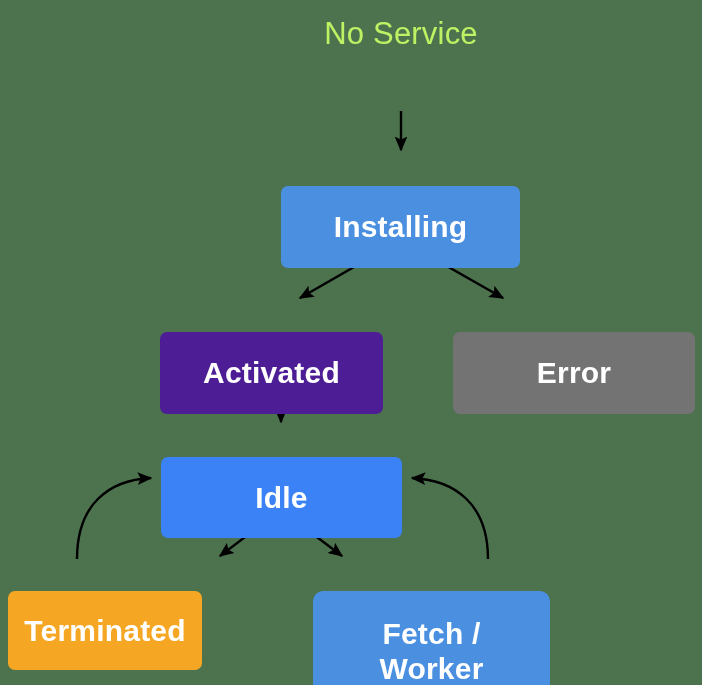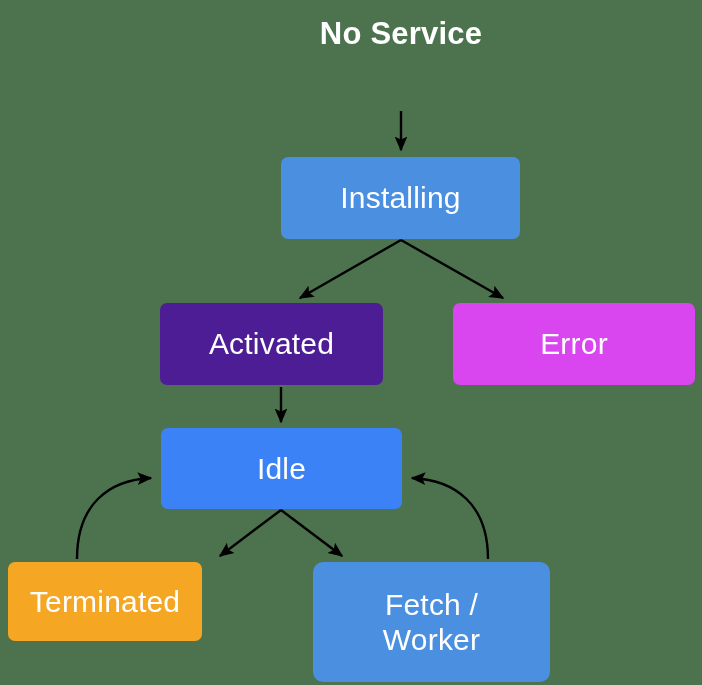--- a/index.html
+++ b/index.html
@@ -28,31 +28,32 @@
   }
   .node {
     position: absolute;
     box-sizing: border-box;
     border-radius: 7px;
     display: flex;
     align-items: center;
     justify-content: center;
     text-align: center;
     color: #ffffff;
-    font-weight: 400;
+    font-weight: 700;
     line-height: 1.18;
     letter-spacing: 0.2px;
+    margin-top: 29px;
     -webkit-font-smoothing: antialiased;
   }
   .title-text {
     position: absolute;
-    color: #ffffff;
+    color: #bef264;
     text-align: center;
     line-height: 1.18;
-    font-weight: 700;
+    font-weight: 400;
     letter-spacing: 0.2px;
   }
 
   
   #node-no-service-worker {
     left: 291px;
     top: 16px;
     width: 220px;
     font-size: 31px;
   }
@@ -70,21 +71,21 @@
     width: 223px;
     height: 82px;
     background: #4c1d95;
     font-size: 30px;
   }
   #node-error {
     left: 453px;
     top: 303px;
     width: 242px;
     height: 82px;
-    background: #d946ef;
+    background: #737373;
     font-size: 30px;
   }
   #node-idle {
     left: 161px;
     top: 428px;
     width: 241px;
     height: 81px;
     background: #3b82f6;
     font-size: 30px;
   }

